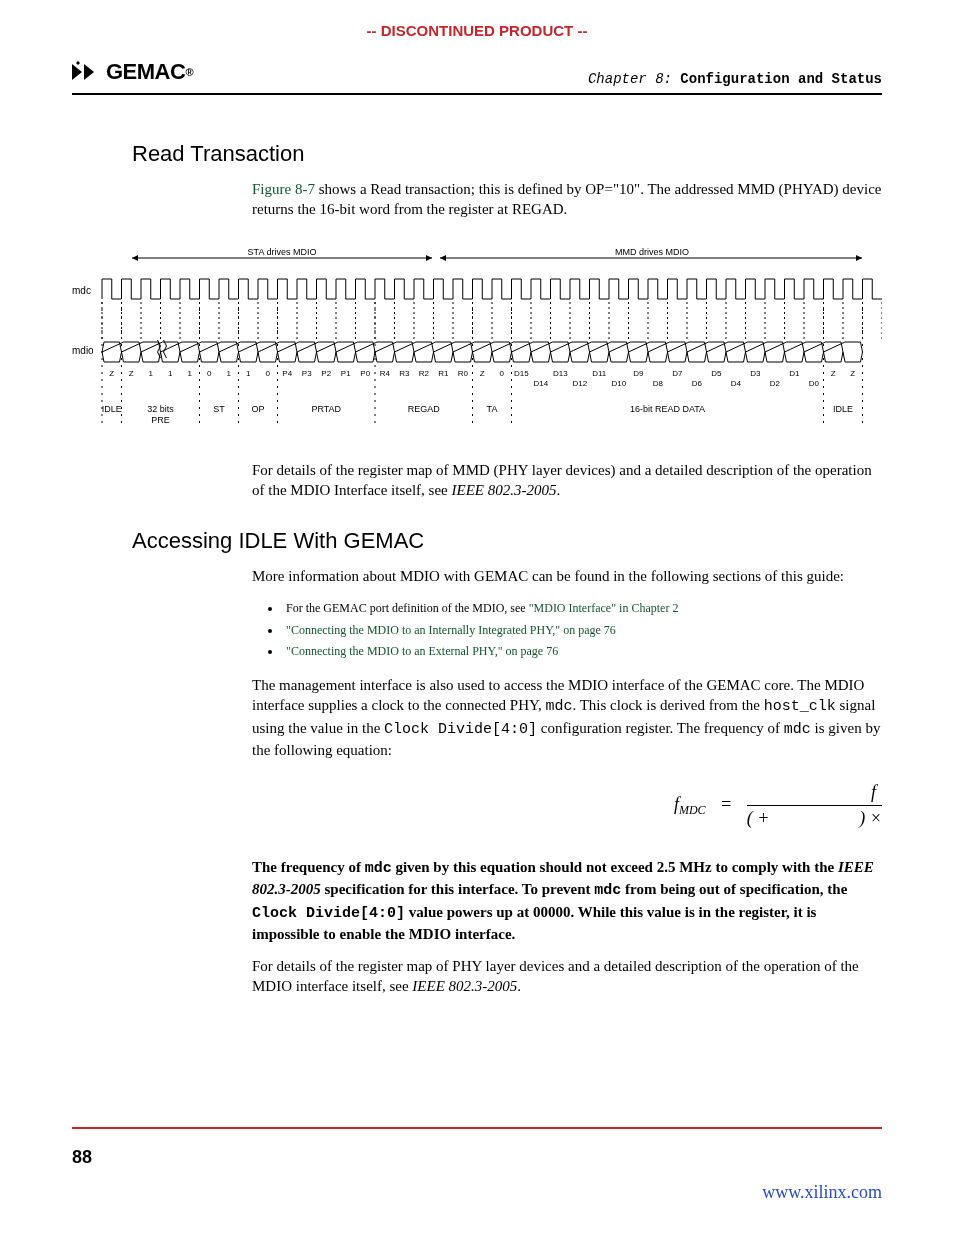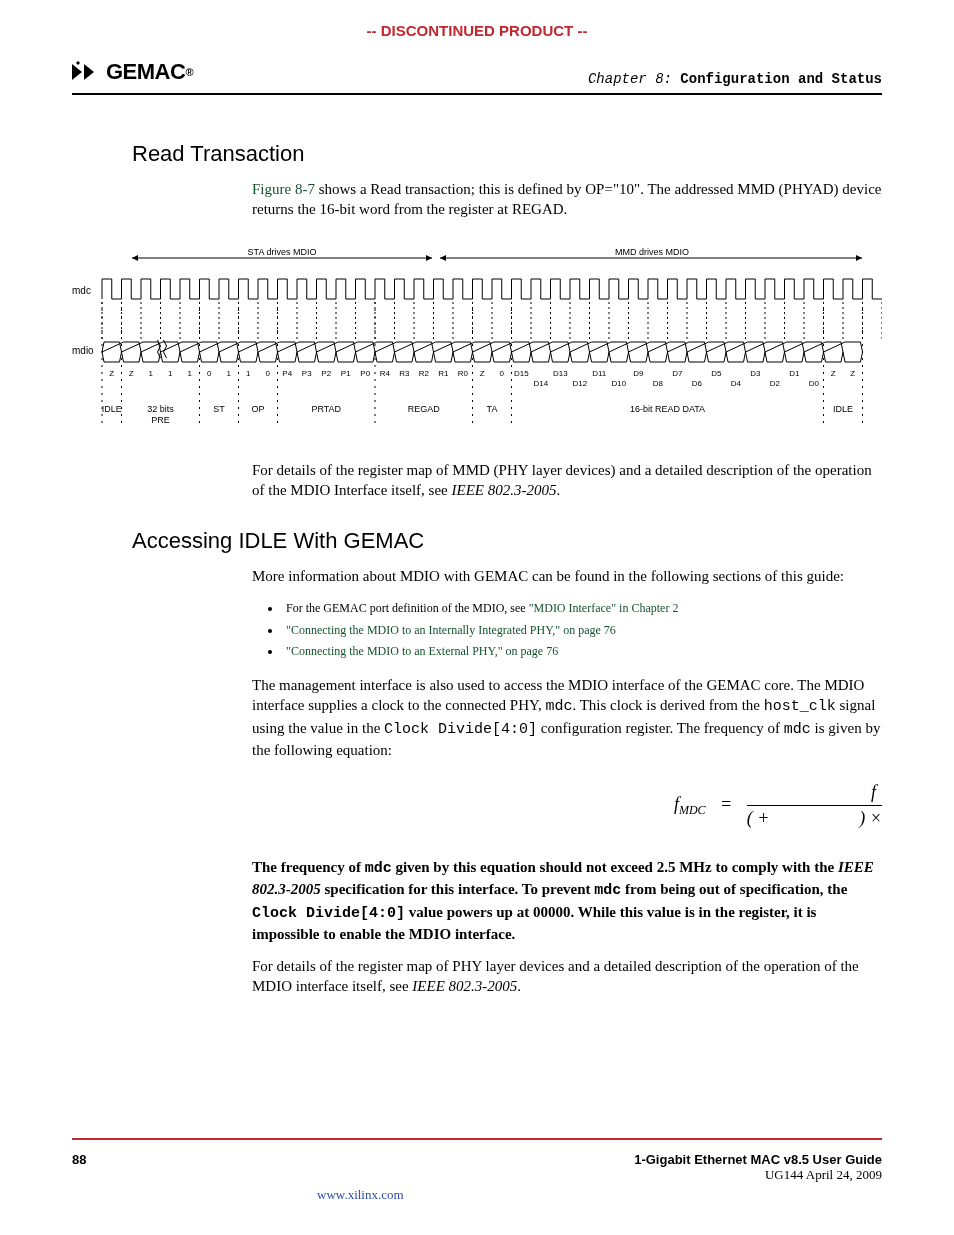--- a/index.html
+++ b/index.html
@@ -88,22 +88,22 @@
   .footer {
     position: absolute;
     bottom: 32px;
     left: 72px;
     right: 72px;
   }
   .footer-rule { border: 0; border-top: 2px solid #c1272d; }
   .footer-row {
     display: flex;
     justify-content: space-between;
-    padding-top: 12px;
-    font-size: 13px;
+    padding-top: 18px;
+    font-size: 18px;
   }
   .footer-left { font-family: Arial, Helvetica, sans-serif; font-weight: bold; }
   .footer-center { color: #2a4db0; font-family: 'Palatino Linotype', serif; margin-top: 35px; }
   .footer-right { text-align: right; }
   .footer-right .title { font-family: Arial, Helvetica, sans-serif; font-weight: bold; }
   .footer-right .sub { font-family: 'Palatino Linotype', serif; }
 </style>
 </head>
 <body>
 
@@ -307,18 +307,14 @@
 
 <p class="body-text">
   <span>For details of the register map of PHY layer devices and a detailed description of the operation of the MDIO interface itself, see </span><i>IEEE 802.3-2005</i><span>.</span>
 </p>
 
 <div class="footer">
   <hr class="footer-rule">
   <div class="footer-row">
     <div class="footer-left">88</div>
     <div class="footer-center">www.xilinx.com</div>
-    <div class="footer-right">
-      <div class="title">1-Gigabit Ethernet MAC v8.5 User Guide</div>
-      <div class="sub">UG144 April 24, 2009</div>
-    </div>
   </div>
 </div>
 
 </body></html>

